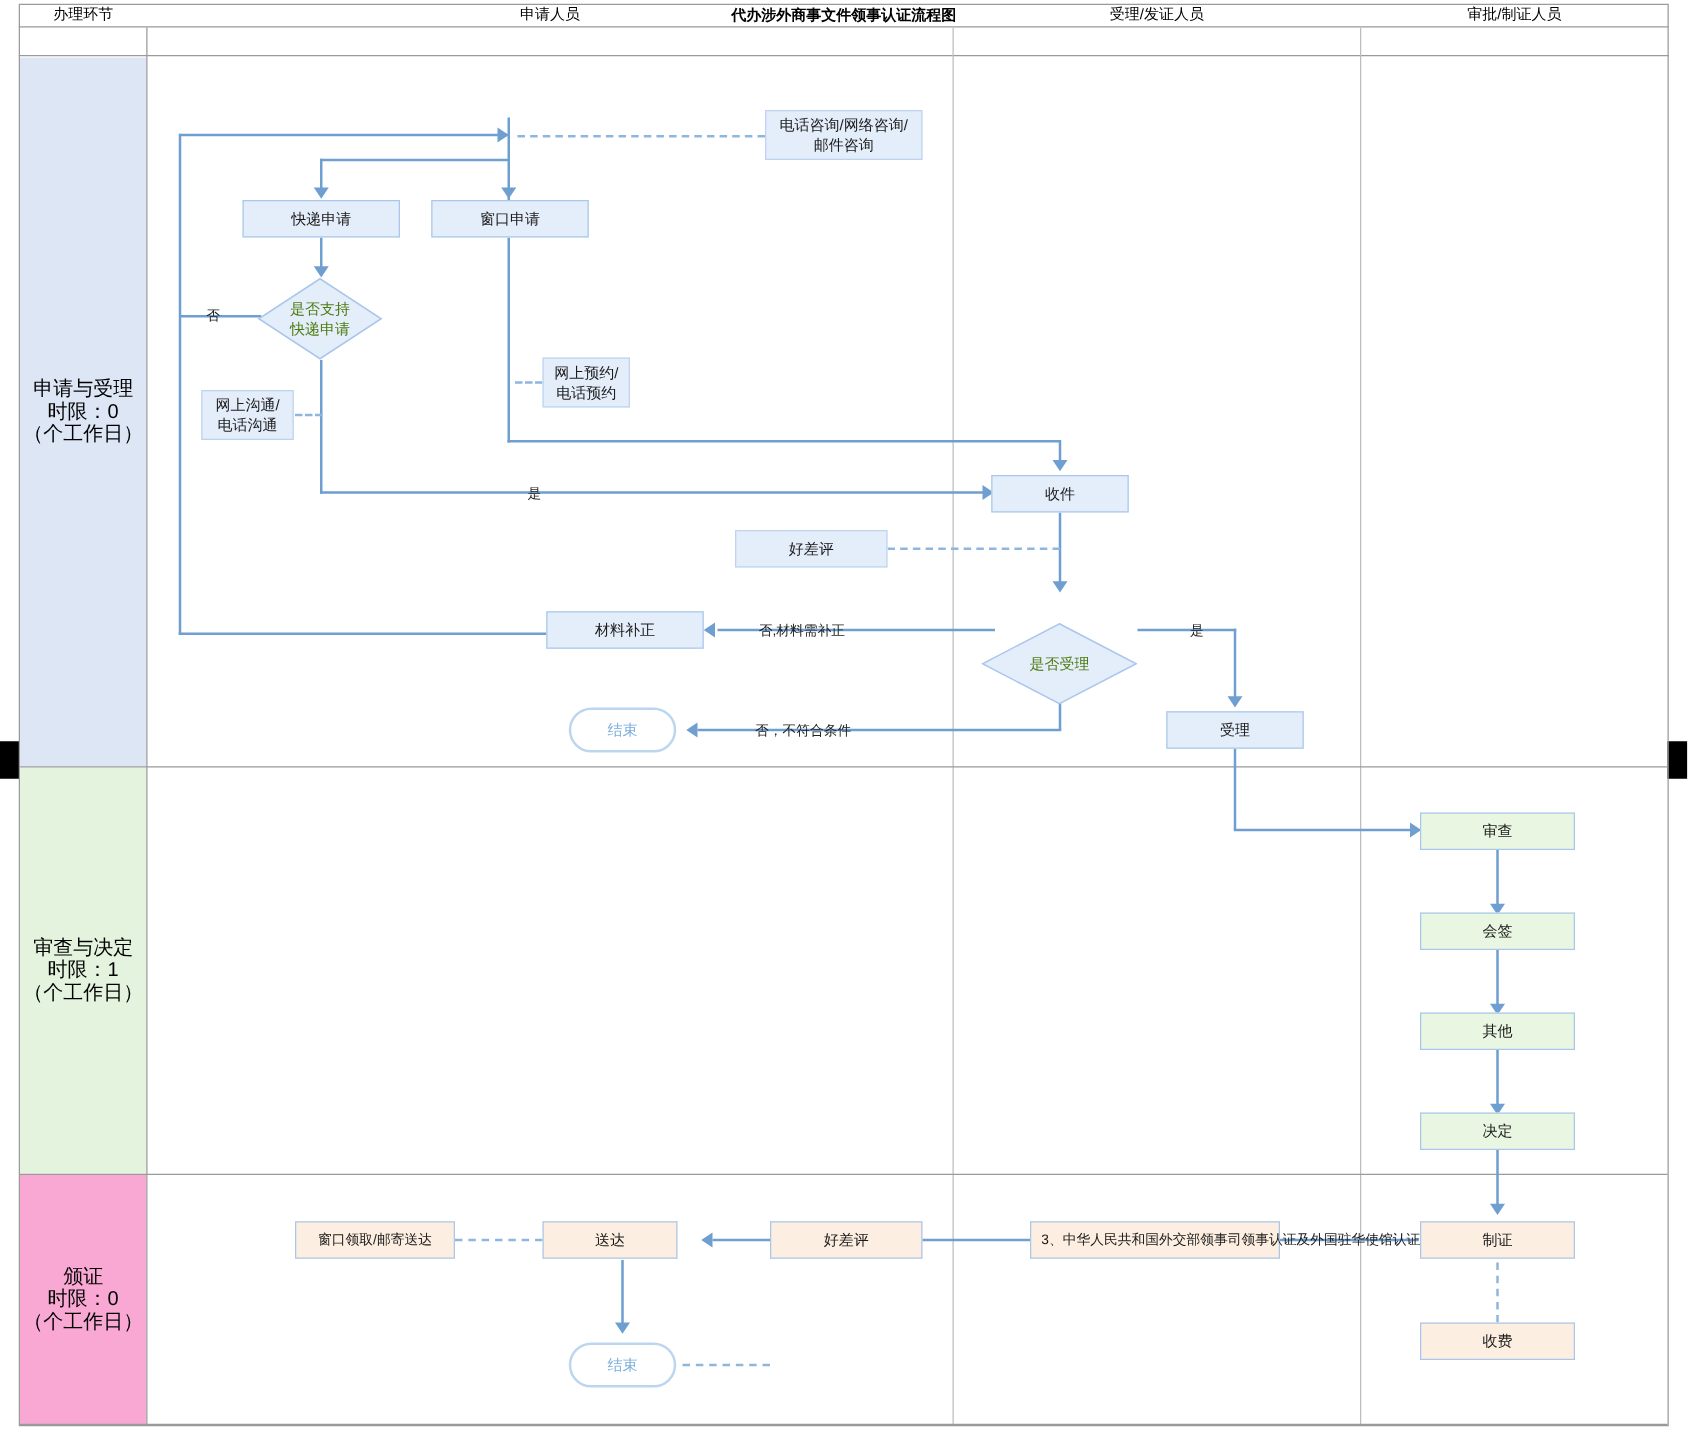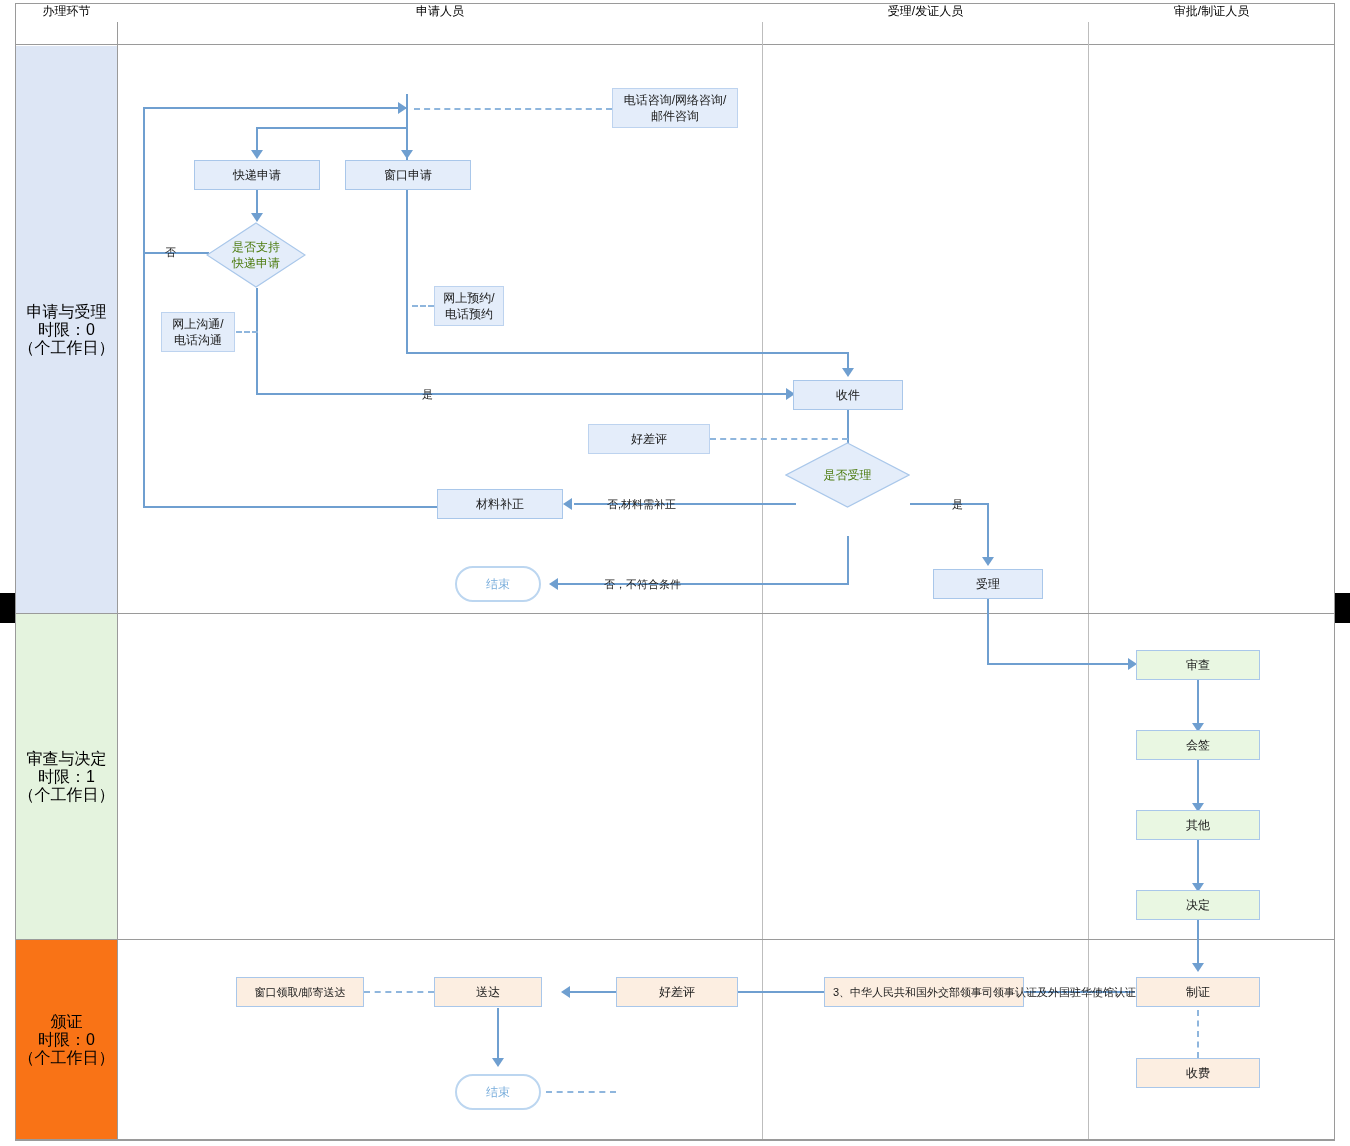--- a/index.html
+++ b/index.html
@@ -55,34 +55,35 @@
 </head>
 <body>
 
 <div id="page">
 
   <div class="corner" style="left:0;top:593px;width:16px;height:30px;"></div>
   <div class="corner" style="left:1334px;top:593px;width:16px;height:30px;"></div>
 
   <div class="frame"></div>
 
+  <div class="title-row">代办涉外商事文件领事认证流程图</div>
 
   <div class="head-row"></div>
   <div class="head-cell" style="left:16px;  width:101px;">办理环节</div>
   <div class="head-cell" style="left:763px; width:325px;">受理/发证人员</div>
   <div class="head-cell" style="left:118px; width:644px;">申请人员</div>
   <div class="head-cell" style="left:1089px;width:245px;">审批/制证人员</div>
 
   <div class="stage" style="top:46px;  height:567px; background:#dde6f5;">申请与受理
 时限：0
 （个工作日）</div>
   <div class="stage" style="top:614px; height:325px; background:#e4f3de;">审查与决定
 时限：1
 （个工作日）</div>
-  <div class="stage" style="top:940px; height:200px; background:#f97316;">颁证
+  <div class="stage" style="top:940px; height:200px; background:#f9a8d4;">颁证
 时限：0
 （个工作日）</div>
 
   <div class="vline" style="left:117px;top:22px;height:1118px;"></div>
   <div class="vline" style="left:762px;top:22px;height:1118px;background:#bdbdbd;"></div>
   <div class="vline" style="left:1088px;top:22px;height:1118px;background:#bdbdbd;"></div>
 
   <div class="hline" style="left:16px;top:613px;width:1318px;background:#9a9a9a;"></div>
   <div class="hline" style="left:16px;top:939px;width:1318px;background:#9a9a9a;"></div>
   <div class="hline" style="left:16px;top:1139px;width:1318px;background:#9a9a9a;"></div>
@@ -190,21 +191,21 @@
 电话预约</div>
   <div class="node rect-plain-blue" style="left:161px;top:312px;width:74px;height:40px;">网上沟通/
 电话沟通</div>
 
   <div class="node rect-blue" style="left:793px;top:380px;width:110px;height:30px;">收件</div>
 
   <div class="node rect-plain-blue" style="left:588px;top:424px;width:122px;height:30px;">好差评</div>
 
   <div class="node rect-blue" style="left:437px;top:489px;width:126px;height:30px;">材料补正</div>
 
-  <div class="diamond" style="left:785px;top:442px;width:125px;height:66px;">
+  <div class="diamond" style="left:785px;top:498px;width:125px;height:66px;">
     <svg width="125" height="66" viewBox="0 0 125 66" style="position:absolute;left:0;top:0;">
       <polygon points="62.5,1 124,33 62.5,65 1,33" fill="#e4edfa" stroke="#a9c7ea" stroke-width="1.2"></polygon>
     </svg>
     <div class="dtext">是否受理</div>
   </div>
 
   <div class="node terminator" style="left:455px;top:566px;width:86px;height:36px;">结束</div>
 
   <div class="node rect-blue" style="left:933px;top:569px;width:110px;height:30px;">受理</div>
 

